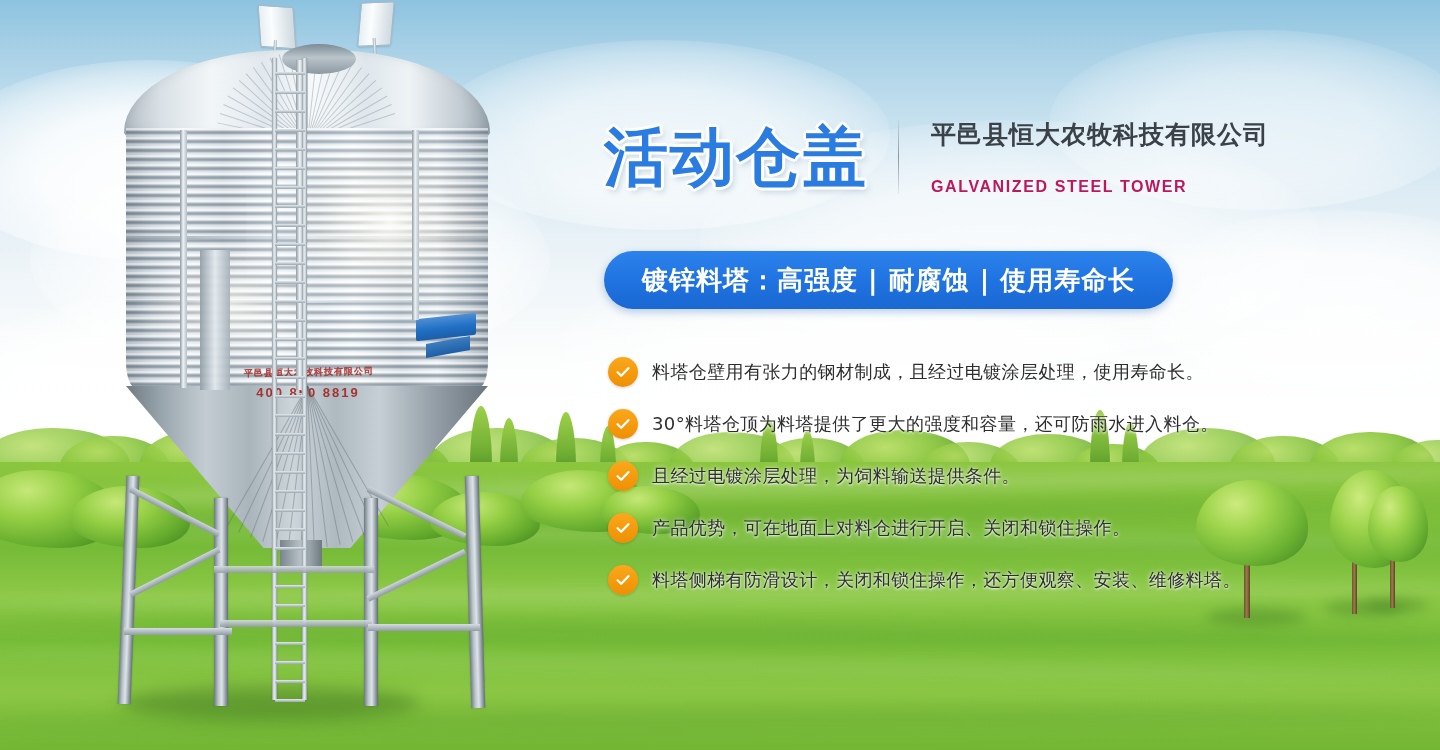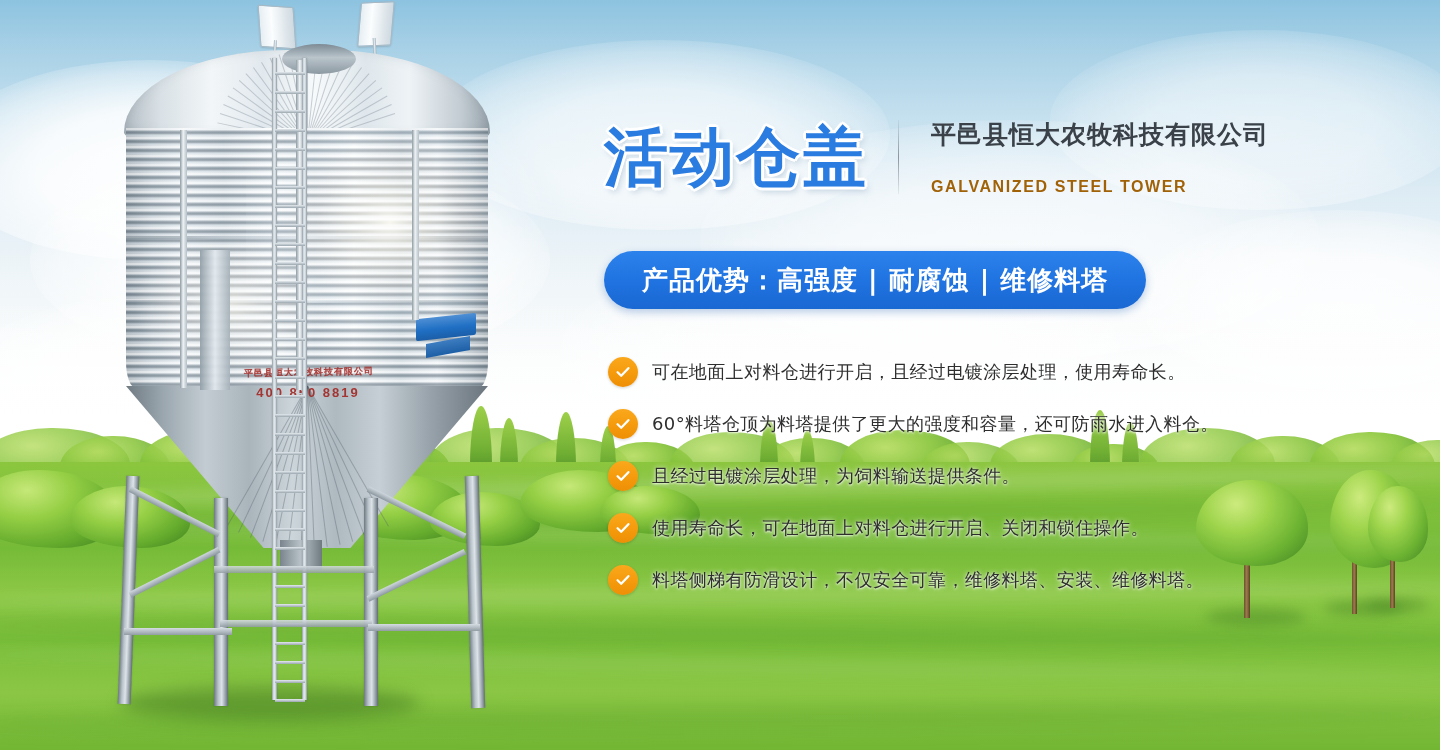--- a/index.html
+++ b/index.html
@@ -383,21 +383,21 @@
     font-size: 25px;
     font-weight: bold;
     color: #3a4148;
     letter-spacing: 1px;
     font-family: "DejaVu Sans", "Liberation Sans", sans-serif;
   }
   .co-en {
     margin-top: 27px;
     font-size: 16px;
     font-weight: bold;
-    color: #a16207;
+    color: #be185d;
     letter-spacing: 1.6px;
     font-family: "Liberation Sans", sans-serif;
   }
 
   .advantage {
     position: absolute;
     left: 0; top: 251px;
     height: 58px;
     padding: 0 38px;
     display: inline-flex;
@@ -656,59 +656,59 @@
     <div class="title-row">
       <div class="main-title">活动仓盖</div>
       <div class="divider"></div>
       <div class="co-block">
         <div class="co-name">平邑县恒大农牧科技有限公司</div>
         <div class="co-en">GALVANIZED STEEL TOWER</div>
       </div>
     </div>
 
     <div class="advantage">
-      <span class="advantage-text">产品优势：高强度 | 耐腐蚀 | 维修料塔</span>
+      <span class="advantage-text">镀锌料塔：高强度 | 耐腐蚀 | 使用寿命长</span>
     </div>
 
     <div class="features" id="features">
         <div class="feature">
           <span class="check">
             <svg width="18" height="18" viewBox="0 0 18 18">
               <path d="M3.6 9.3 L7.2 12.8 L14.4 5.2" fill="none" stroke="#ffffff" stroke-width="2.3" stroke-linecap="round" stroke-linejoin="round"></path>
             </svg>
           </span>
-          <span class="feature-text">可在地面上对料仓进行开启，且经过电镀涂层处理，使用寿命长。</span>
+          <span class="feature-text">料塔仓壁用有张力的钢材制成，且经过电镀涂层处理，使用寿命长。</span>
         </div>
         <div class="feature">
           <span class="check">
             <svg width="18" height="18" viewBox="0 0 18 18">
               <path d="M3.6 9.3 L7.2 12.8 L14.4 5.2" fill="none" stroke="#ffffff" stroke-width="2.3" stroke-linecap="round" stroke-linejoin="round"></path>
             </svg>
           </span>
-          <span class="feature-text">60°料塔仓顶为料塔提供了更大的强度和容量，还可防雨水进入料仓。</span>
+          <span class="feature-text">30°料塔仓顶为料塔提供了更大的强度和容量，还可防雨水进入料仓。</span>
         </div>
         <div class="feature">
           <span class="check">
             <svg width="18" height="18" viewBox="0 0 18 18">
               <path d="M3.6 9.3 L7.2 12.8 L14.4 5.2" fill="none" stroke="#ffffff" stroke-width="2.3" stroke-linecap="round" stroke-linejoin="round"></path>
             </svg>
           </span>
           <span class="feature-text">且经过电镀涂层处理，为饲料输送提供条件。</span>
         </div>
         <div class="feature">
           <span class="check">
             <svg width="18" height="18" viewBox="0 0 18 18">
               <path d="M3.6 9.3 L7.2 12.8 L14.4 5.2" fill="none" stroke="#ffffff" stroke-width="2.3" stroke-linecap="round" stroke-linejoin="round"></path>
             </svg>
           </span>
-          <span class="feature-text">使用寿命长，可在地面上对料仓进行开启、关闭和锁住操作。</span>
+          <span class="feature-text">产品优势，可在地面上对料仓进行开启、关闭和锁住操作。</span>
         </div>
         <div class="feature">
           <span class="check">
             <svg width="18" height="18" viewBox="0 0 18 18">
               <path d="M3.6 9.3 L7.2 12.8 L14.4 5.2" fill="none" stroke="#ffffff" stroke-width="2.3" stroke-linecap="round" stroke-linejoin="round"></path>
             </svg>
           </span>
-          <span class="feature-text">料塔侧梯有防滑设计，不仅安全可靠，维修料塔、安装、维修料塔。</span>
+          <span class="feature-text">料塔侧梯有防滑设计，关闭和锁住操作，还方便观察、安装、维修料塔。</span>
         </div>
       </div>
   </div>
 </div>
 
 </body></html>

